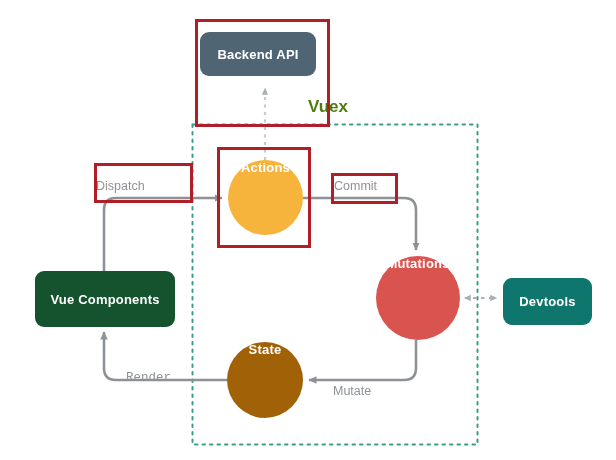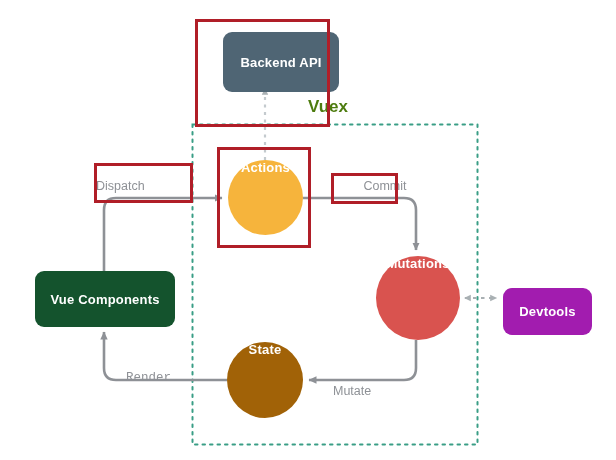--- a/index.html
+++ b/index.html
@@ -104,49 +104,49 @@
 
     <path d="M303,198 L404,198 Q416,198 416,210 L416,250" fill="none" stroke="#8e9196" stroke-width="2.6" stroke-linecap="butt" marker-end="url(#arrow-solid)"></path>
 
     <path d="M416,340 L416,368 Q416,380 404,380 L309,380" fill="none" stroke="#8e9196" stroke-width="2.6" stroke-linecap="butt" marker-end="url(#arrow-solid)"></path>
 
     <path d="M227,380 L116,380 Q104,380 104,368 L104,332" fill="none" stroke="#8e9196" stroke-width="2.6" stroke-linecap="butt" marker-end="url(#arrow-solid)"></path>
 
     <path d="M465,298 L497,298" fill="none" stroke="#a9b0b3" stroke-width="2.2" stroke-dasharray="3.5 4.5" marker-end="url(#arrow-dash)" marker-start="url(#arrow-dash-start)"></path>
   </svg>
 
-  <div class="box" style="left:223px; top:32px; width:116px; height:60px; background:#4f6574;">
+  <div class="box" style="left:200px; top:32px; width:116px; height:44px; background:#4f6574;">
     <span class="node-label" style="position:static;">Backend API</span>
   </div>
 
   <div class="box" style="left:35px; top:271px; width:140px; height:56px; background:#14532d;">
     <span class="node-label" style="position:static;">Vue Components</span>
   </div>
 
-  <div class="box" style="left:503px; top:288px; width:89px; height:47px; background:#a21caf;">
+  <div class="box" style="left:503px; top:278px; width:89px; height:47px; background:#0f766e;">
     <span class="node-label" style="position:static;">Devtools</span>
   </div>
 
   <div class="circle" style="left:228px; top:160px; width:75px; height:75px; background:#f6b43c;">
     <span class="node-label" style="position:static;">Actions</span>
   </div>
 
   <div class="circle" style="left:376px; top:256px; width:84px; height:84px; background:#d9534f;">
     <span class="node-label" style="position:static;">Mutations</span>
   </div>
 
   <div class="circle" style="left:227px; top:342px; width:76px; height:76px; background:#a16207;">
     <span class="node-label" style="position:static;">State</span>
   </div>
 
   <div class="edge-label label-chip" style="left:96px; top:176px; width:94px; height:20px;">
     <span>Dispatch</span>
   </div>
 
-  <div class="edge-label label-chip" style="left:334px; top:176px; width:62px; height:20px; justify-content:center;padding-left:40px;">
+  <div class="edge-label label-chip" style="left:334px; top:176px; width:62px; height:20px; justify-content:flex-start;">
     <span>Commit</span>
   </div>
 
   <div class="edge-label" style="left:333px; top:384px;">
     <span>Mutate</span>
   </div>
 
   <div class="edge-label" style="left:126px; top:371px;font-family:Liberation Mono, monospace;">
     <span>Render</span>
   </div>

